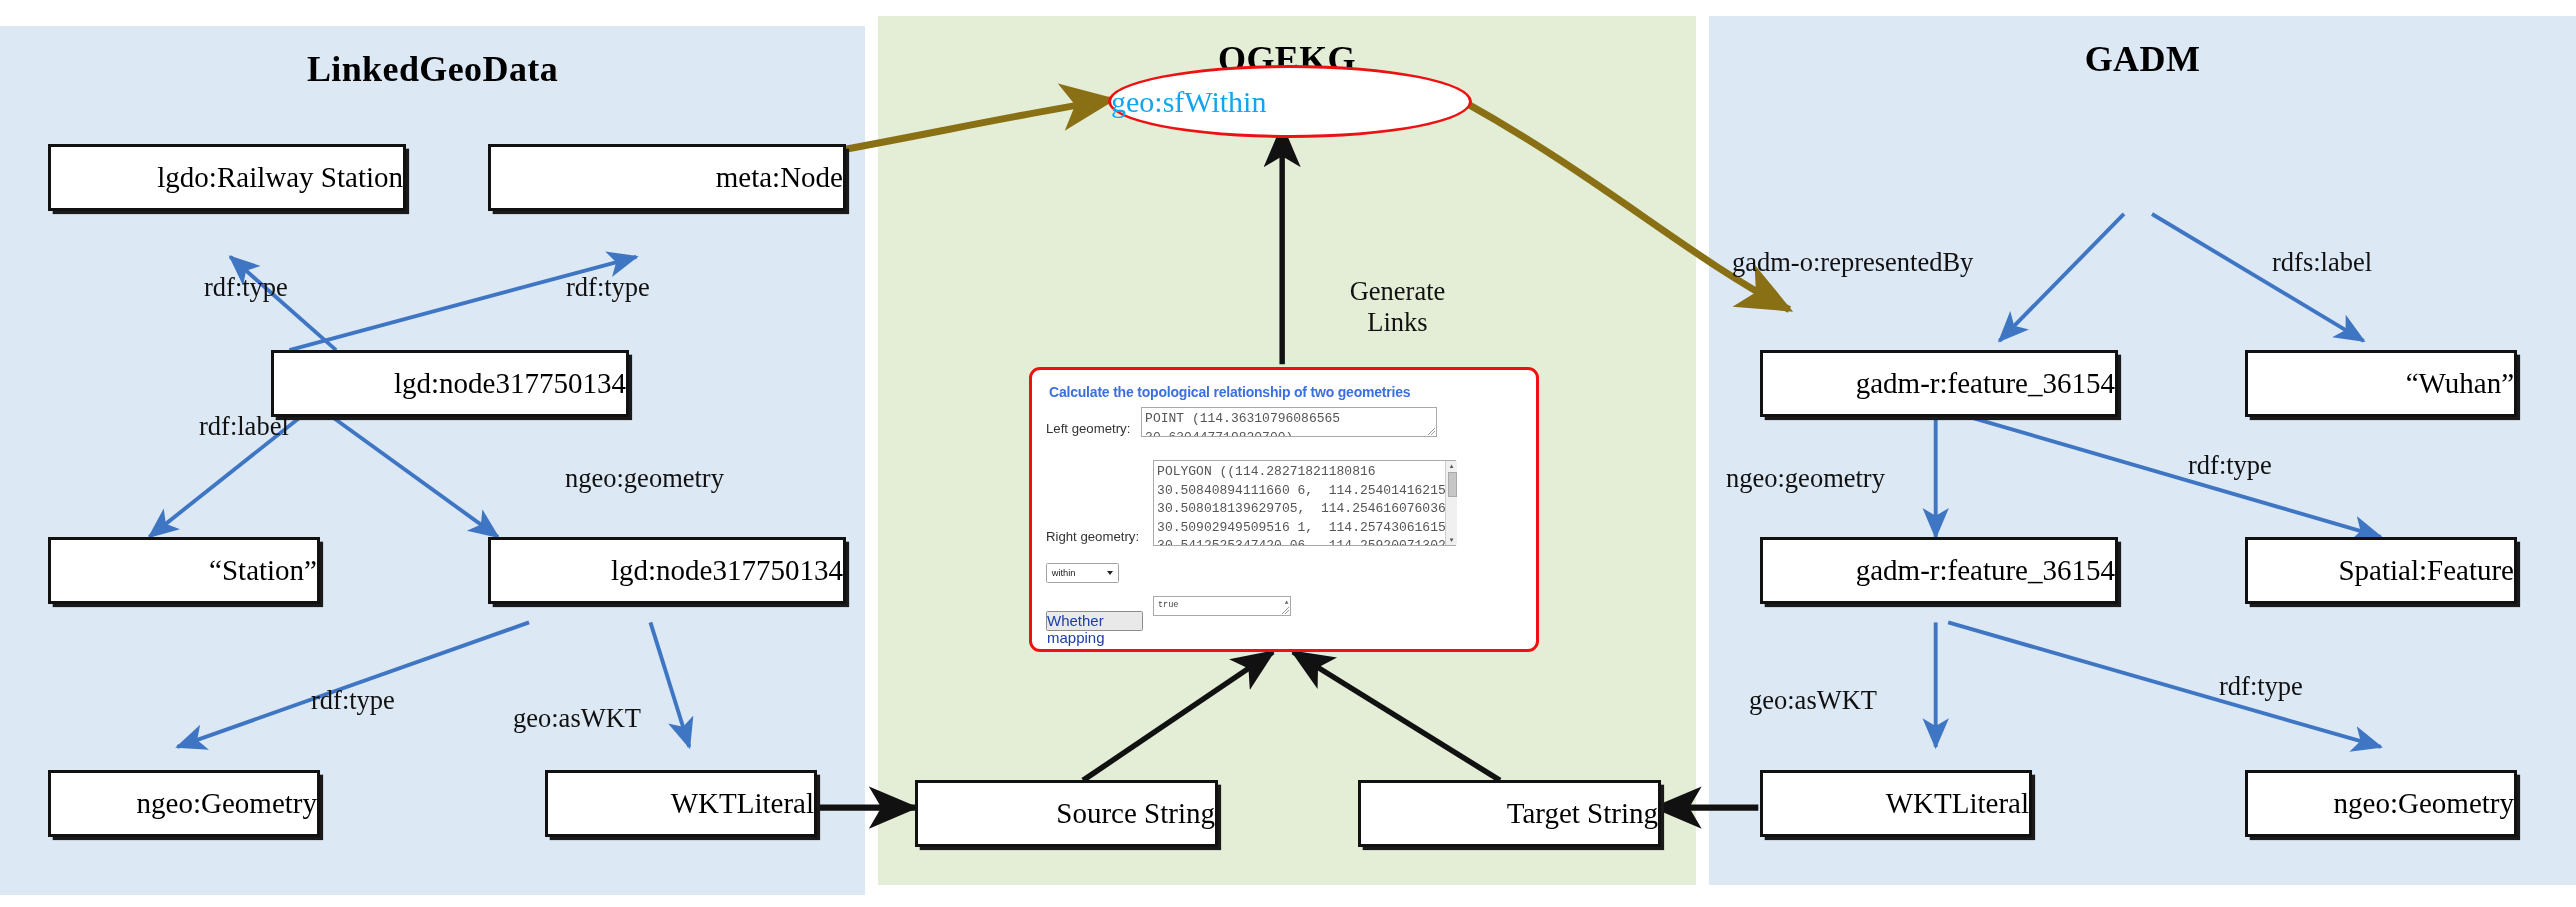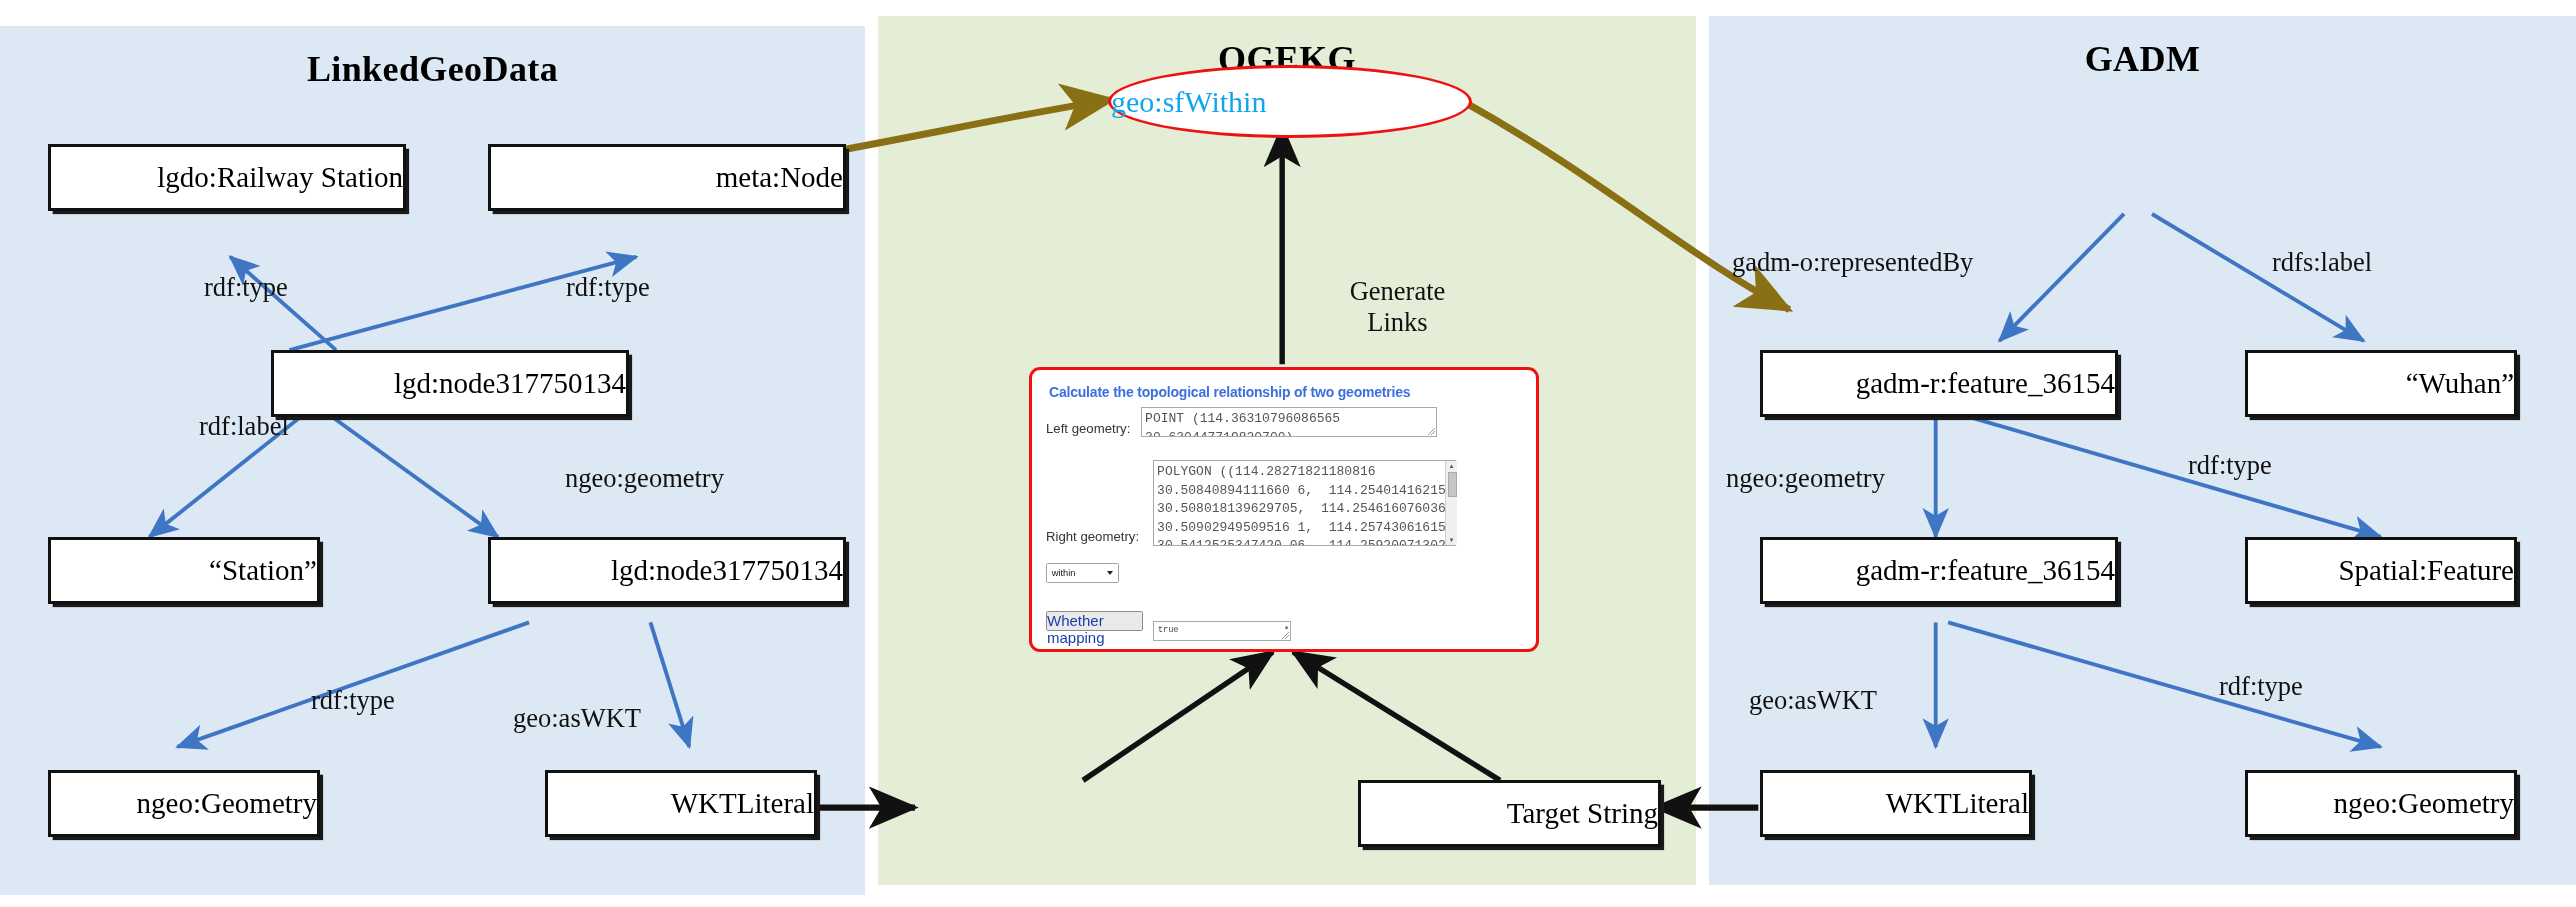--- a/index.html
+++ b/index.html
@@ -181,27 +181,30 @@
     </div>
 
     <div class="fselect" style="left:14px;top:193px;width:73px;height:19.5px;">
       <span>within</span>
       <span class="caret"></span>
     </div>
 
     <div class="fbutton" style="left:14px;top:241px;width:97px;height:20px;">
       <span>Whether mapping</span>
     </div>
-    <div class="foutput" style="left:121px;top:226px;width:138px;height:20px;margin-top:25px;">
+    <div class="foutput" style="left:121px;top:226px;width:138px;height:20px;">
       <span>true</span>
       <span class="sb-mini">▲</span>
       <span class="resize-grip"></span>
     </div>
   </div>
 
+  <div class="node" style="left:915px;top:780px;width:297px;height:61px;">
+    <span>Source String</span>
+  </div>
   <div class="node" style="left:1358px;top:780px;width:297px;height:61px;">
     <span>Target String</span>
   </div>
 
   <div class="node" style="left:1760px;top:350px;width:352px;height:61px;">
     <span>gadm-r:feature_36154</span>
   </div>
   <div class="node" style="left:2245px;top:350px;width:266px;height:61px;">
     <span>“Wuhan”</span>
   </div>

